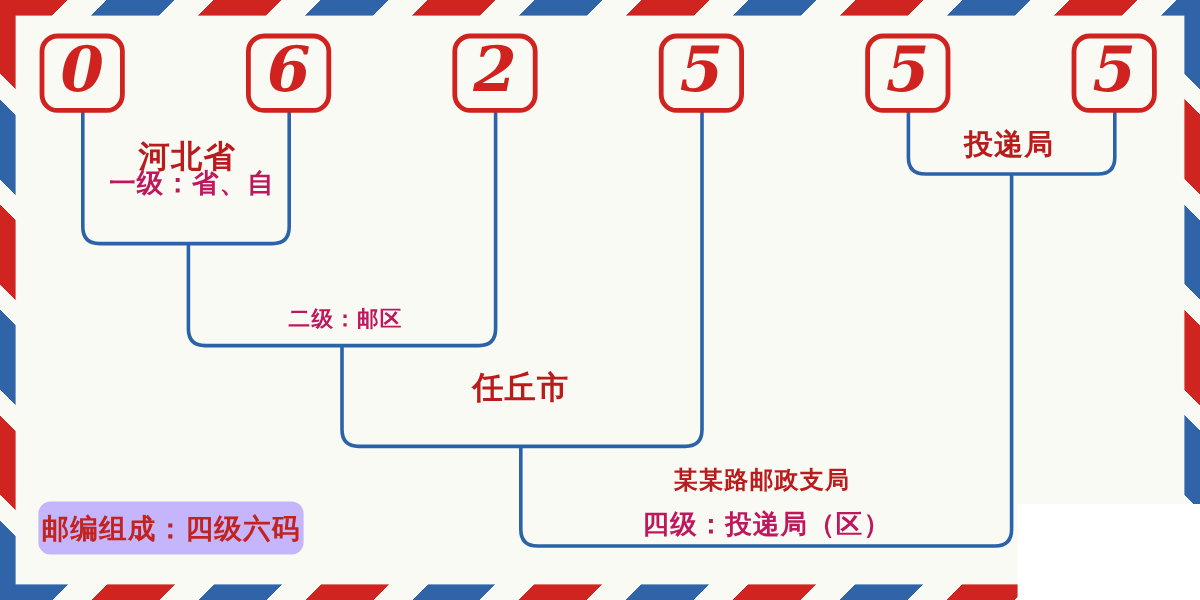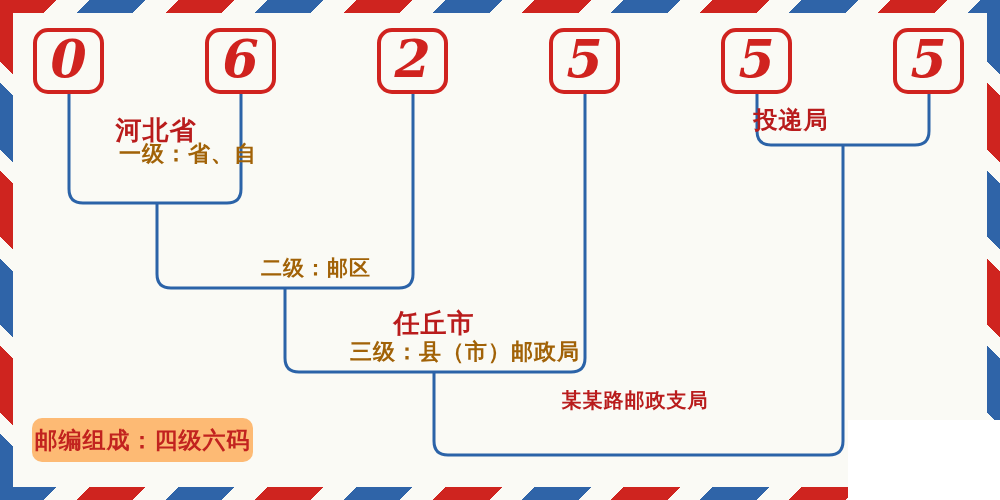--- a/index.html
+++ b/index.html
@@ -81,38 +81,37 @@
     transform: translateX(-50%);
     text-align: center;
     font-weight: bold;
     letter-spacing: 1px;
   }
   .lbl-blue {
     color: #b91c1c;
     font-family: "DejaVu Serif", serif;
   }
   .lbl-red {
-    color: #a16207;
+    color: #be185d;
     font-family: "DejaVu Sans", sans-serif;
-    margin-left: 28px;
   }
   .hebei      { left: 156px; top: 113px; font-size: 26px; }
   .level1     { left: 160px; top: 141px; font-size: 22px; line-height: 26px; }
-  .level2     { left: 288px; top: 254px; font-size: 21px; }
+  .level2     { left: 288px; top: 254px; font-size: 18px; }
   .renqiu     { left: 434px; top: 306px; font-size: 26px; font-family: Liberation Mono, monospace; }
   .level3     { left: 437px; top: 337px; font-size: 22px; }
-  .delivery   { left: 791px; top: 104px; font-size: 24px; }
+  .delivery   { left: 841px; top: 104px; font-size: 24px; }
   .branch     { left: 635px; top: 387px; font-size: 20px; }
   .level4     { left: 639px; top: 422px; font-size: 22px; }
 
   
   .badge {
     position: absolute; left: 32px; top: 418px;
     width: 221px; height: 44px;
-    background: #fdba74;
+    background: #c4b5fd;
     border-radius: 10px;
     display: flex; align-items: center; justify-content: center;
     z-index: 5;
   }
   .badge-text {
     font-family: "DejaVu Serif", serif;
     font-weight: bold;
     font-size: 23px;
     color: #c2231f;
     letter-spacing: 1px;
@@ -160,23 +159,23 @@
   </div>
 
   <div class="lbl lbl-blue hebei">河北省</div>
   <div class="lbl lbl-red level1">
     <div>一级：省、自</div>
   </div>
 
   <div class="lbl lbl-red level2">二级：邮区</div>
 
   <div class="lbl lbl-blue renqiu">任丘市</div>
-  <div class="lbl lbl-red level3">三级：县（市）邮政局</div>
 
   <div class="lbl lbl-blue delivery">投递局</div>
 
   <div class="lbl lbl-blue branch">某某路邮政支局</div>
+  <div class="lbl lbl-red level4">四级：投递局（区）</div>
 
   <div class="badge">
     <span class="badge-text">邮编组成：四级六码</span>
   </div>
 
 </div>
 
 </body></html>

